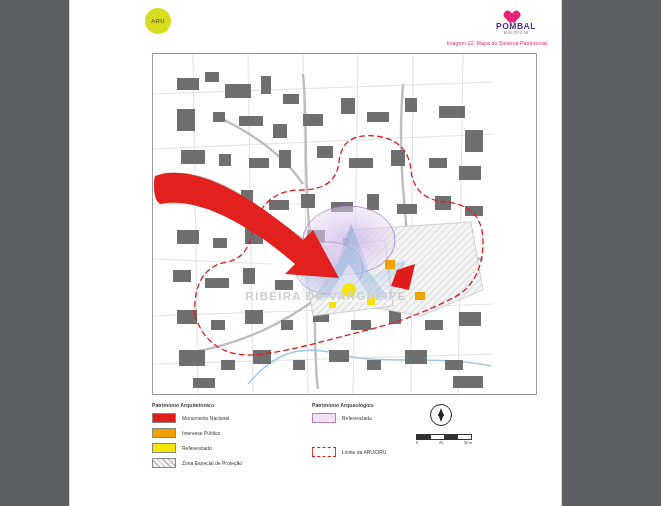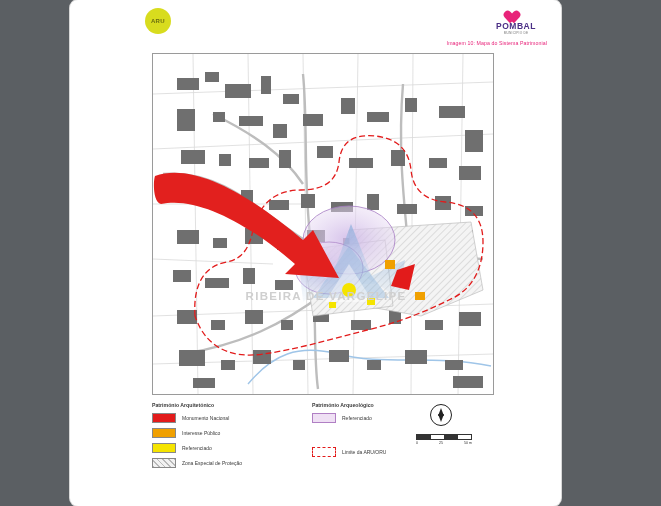--- a/index.html
+++ b/index.html
@@ -6,21 +6,20 @@
   body{
     width:661px;height:506px;
     background:#5b5f63;
     font-family:"Liberation Sans", sans-serif;
     overflow:hidden;
   }
   #page{
     position:absolute;left:70px;top:0;width:491px;height:506px;
     background:#ffffff;
     box-shadow:0 0 0 1px #d8d8d8;
-    border-radius:8px;
   }
   
   .aru-badge{
     position:absolute;left:75px;top:8px;width:26px;height:26px;border-radius:50%;
     background:#d8dc1e;color:#6a6d10;font-size:6px;font-weight:bold;
     display:flex;align-items:center;justify-content:center;letter-spacing:.4px;
   }
   .logo{
     position:absolute;right:14px;top:5px;width:62px;height:30px;
     display:flex;flex-direction:column;align-items:center;justify-content:center;
@@ -35,21 +34,21 @@
   .logo .heart:before{left:0;transform:rotate(-42deg);transform-origin:100% 100%;}
   .logo .heart:after{left:0;transform:rotate(42deg);transform-origin:0 100%;}
   .logo .brand{font-size:8.5px;font-weight:bold;color:#4b2f86;letter-spacing:.5px;margin-top:1px;}
   .logo .sub{font-size:3.2px;color:#777;letter-spacing:.2px;}
   .fig-caption{
     position:absolute;right:14px;top:40px;font-size:5.2px;color:#e8247a;letter-spacing:.1px;
   }
   
   #mapframe{
     position:absolute;left:82px;top:53px;width:340px;height:340px;
-    border:1px solid #9a9a9a;background:#ffffff;overflow:hidden;
+    border:1px solid #9a9a9a;background:#ffffff;overflow:hidden;padding-left:43px;
   }
   #mapcanvas{position:absolute;left:0;top:0;width:340px;height:340px;}
   .watermark{
     position:absolute;left:48px;top:236px;width:250px;text-align:center;
     font-size:11.5px;font-weight:bold;color:#cfcfcf;letter-spacing:1.3px;
     pointer-events:none;
   }
   
   #legend{position:absolute;left:82px;top:402px;width:340px;height:78px;}
   .leg-title{font-size:5.2px;font-weight:bold;color:#3a3a3a;margin-bottom:5px;}

